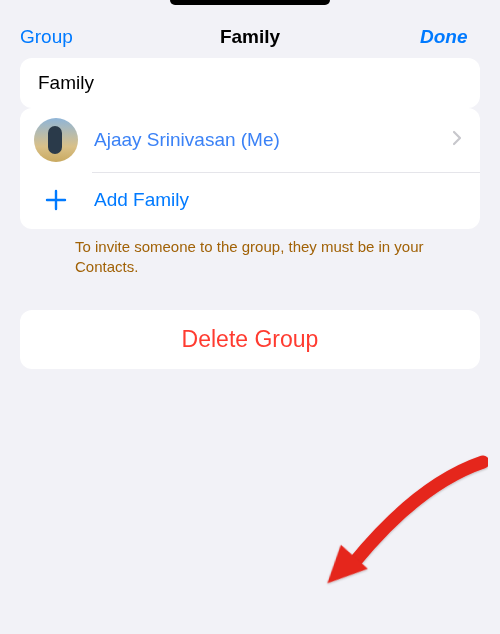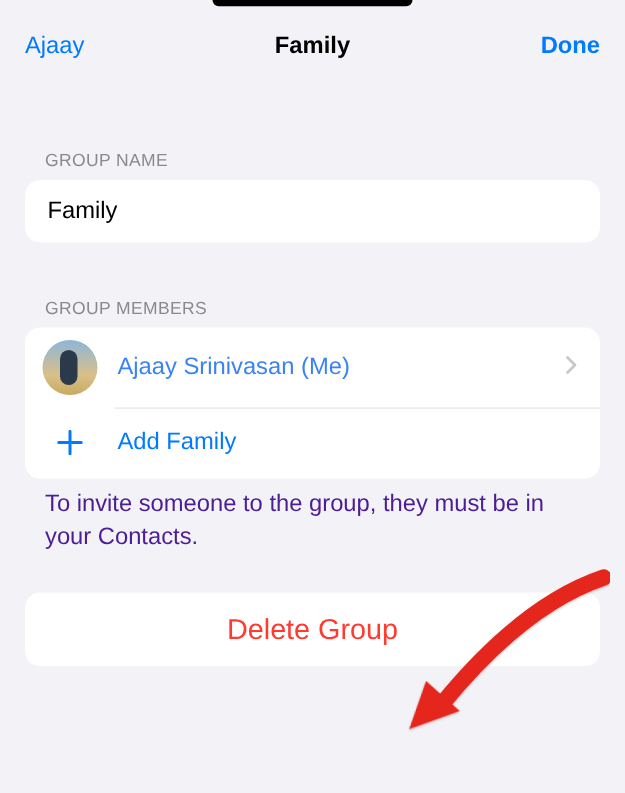--- a/index.html
+++ b/index.html
@@ -50,21 +50,21 @@
       font-weight: 700;
       color: #000;
       text-align: center;
       flex: 1;
     }
     .header-right {
       color: #007aff;
       font-size: 19px;
       font-weight: 600;
       min-width: 60px;
-      text-align: right;
+      font-style: italic;
     }
     .section-header {
       color: #8a8a8e;
       font-size: 14px;
       font-weight: 400;
       letter-spacing: 0.3px;
       padding: 0 36px 8px 36px;
       text-transform: uppercase;
     }
     .section-header.first {
@@ -155,24 +155,25 @@
       font-weight: 300;
       line-height: 1;
       flex-shrink: 0;
     }
     .add-text {
       color: #007aff;
       font-size: 19px;
       padding-left: 16px;
     }
     .footer-note {
-      color: #4c1d95;
-      font-size: 19px;
+      color: #a16207;
+      font-size: 15px;
       padding: 8px 36px 0 36px;
       line-height: 1.35;
+      margin-left: 39px;
     }
     .delete-group {
       background: #fff;
       border-radius: 12px;
       margin: 32px 20px 0 20px;
       text-align: center;
       padding: 16px;
     }
     .delete-text {
       color: #ff3b30;
@@ -189,33 +190,31 @@
     }
   </style>
 </head>
 <body>
 
 <div class="notch"></div>
 
 <div class="sheet">
 
   <div class="header">
-    <div class="header-left">Ajaay</div>
+    <div class="header-left">Group</div>
     <div class="header-title">Family</div>
     <div class="header-right">Done</div>
   </div>
 
-  <div class="section-header first">GROUP NAME</div>
   <div class="cell-group">
     <div class="input-cell">
       <input class="input-value" type="text" value="Family" style="">
     </div>
   </div>
 
-  <div class="section-header second">GROUP MEMBERS</div>
   <div class="cell-group">
     <div class="member-cell">
       <div class="avatar"></div>
       <div class="member-text">
         <div class="member-name">Ajaay Srinivasan (Me)</div>
       </div>
       <div class="chevron">
         <svg width="10" height="16" viewBox="0 0 10 16" fill="none">
           <path d="M2 2 L8 8 L2 14" stroke="currentColor" stroke-width="2.2" stroke-linecap="round" stroke-linejoin="round"></path>
         </svg>

